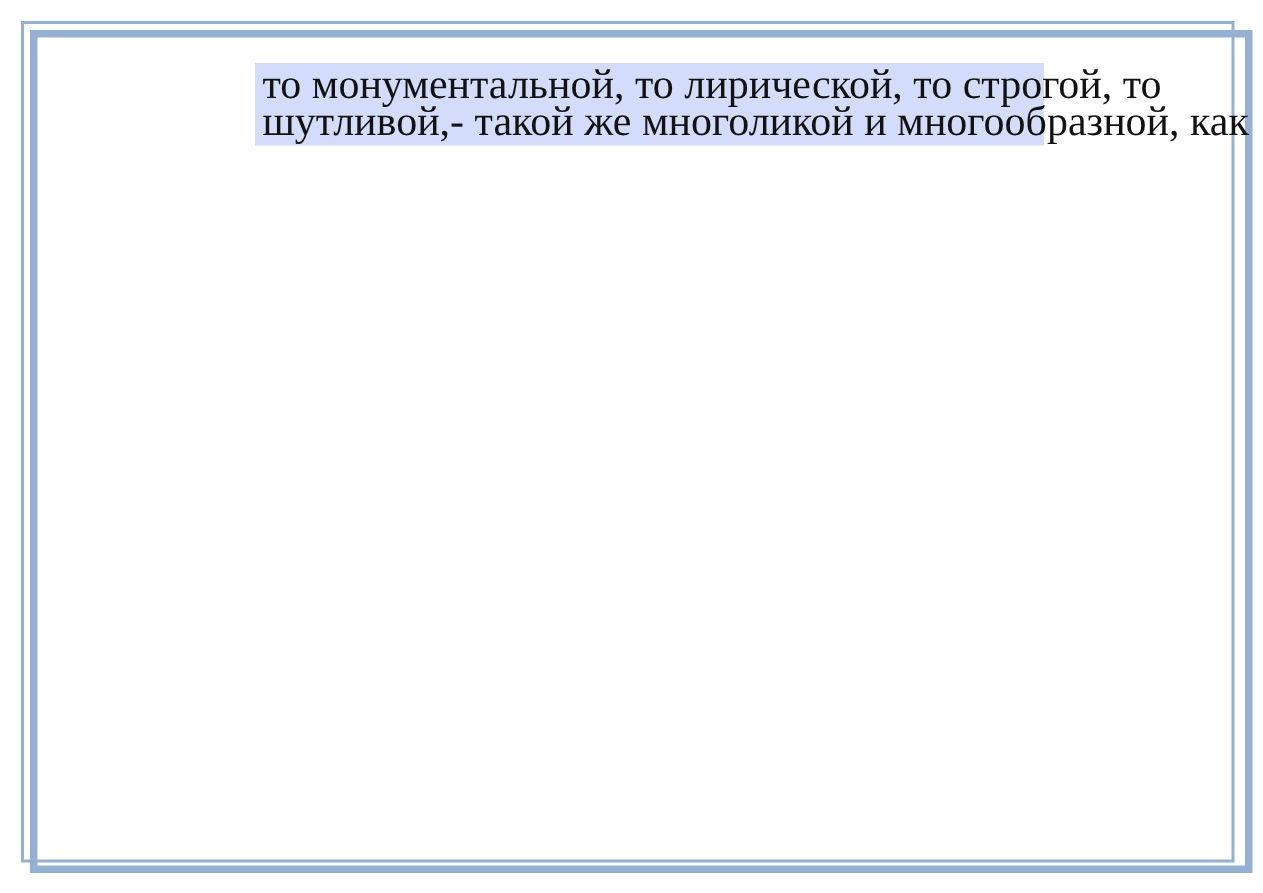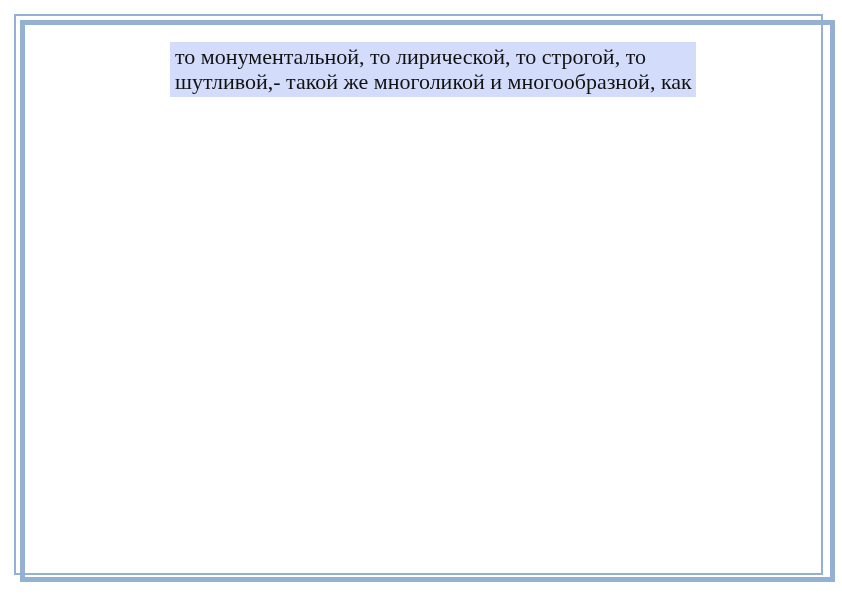--- a/index.html
+++ b/index.html
@@ -36,21 +36,21 @@
   }
   .text-block {
     position: absolute;
     left: 170px;
     top: 42px;
     width: 526px;
     box-sizing: border-box;
     padding: 2px 4px 3px 5px;
     background: #d3dcfa;
     color: #121212;
-    font-size: 22px;
+    font-size: 28px;
     line-height: 25px;
   }
   .text-line {
     white-space: nowrap;
   }
 </style>
 </head>
 <body>
 
 <div class="slide">

